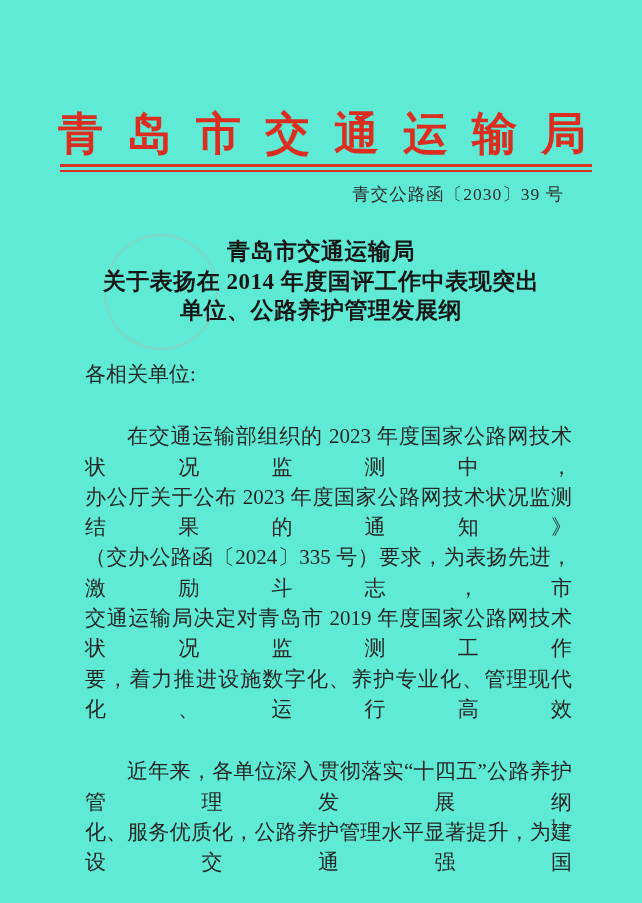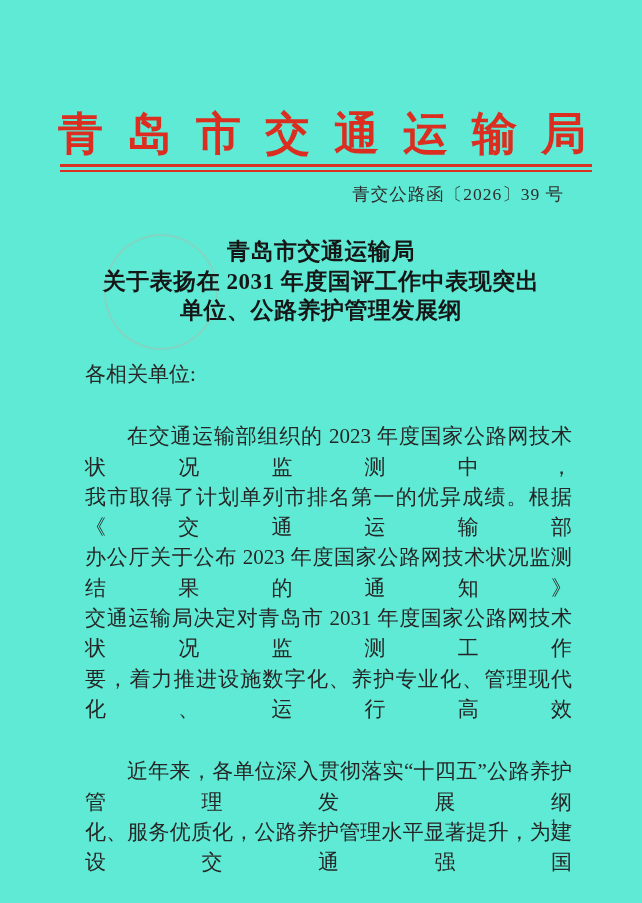--- a/index.html
+++ b/index.html
@@ -121,38 +121,38 @@
 </style>
 </head>
 <body>
 
 <div class="page">
 
   <div class="letterhead">青岛市交通运输局</div>
 
   <div class="letterhead-divider"></div>
 
-  <div class="doc-number">青交公路函〔2026〕39 号</div>
+  <div class="doc-number">青交公路函〔2030〕39 号</div>
 
   <div class="seal-bleed"></div>
 
   <div class="title-block">
     <div>青岛市交通运输局</div>
-    <div>关于表扬在 2031 年度国评工作中表现突出</div>
+    <div>关于表扬在 2014 年度国评工作中表现突出</div>
     <div>单位、公路养护管理发展纲</div>
   </div>
 
   <div class="body-block">
 
     <div class="body-line salutation">各相关单位:</div>
 
     <div class="body-line indent">在交通运输部组织的 2023 年度国家公路网技术状况监测中，</div>
-    <div class="body-line">我市取得了计划单列市排名第一的优异成绩。根据《交通运输部</div>
     <div class="body-line">办公厅关于公布 2023 年度国家公路网技术状况监测结果的通知》</div>
-    <div class="body-line">交通运输局决定对青岛市 2031 年度国家公路网技术状况监测工作</div>
+    <div class="body-line">（交办公路函〔2024〕335 号）要求，为表扬先进，激励斗志，市</div>
+    <div class="body-line">交通运输局决定对青岛市 2019 年度国家公路网技术状况监测工作</div>
 
     <div class="body-line">要，着力推进设施数字化、养护专业化、管理现代化、运行高效</div>
     <div class="body-line indent">近年来，各单位深入贯彻落实“十四五”公路养护管理发展纲</div>
     <div class="body-line">化、服务优质化，公路养护管理水平显著提升，为建设交通强国</div>
 
   </div>
 
   <div class="page-number">- 1 -</div>
 
 </div>

